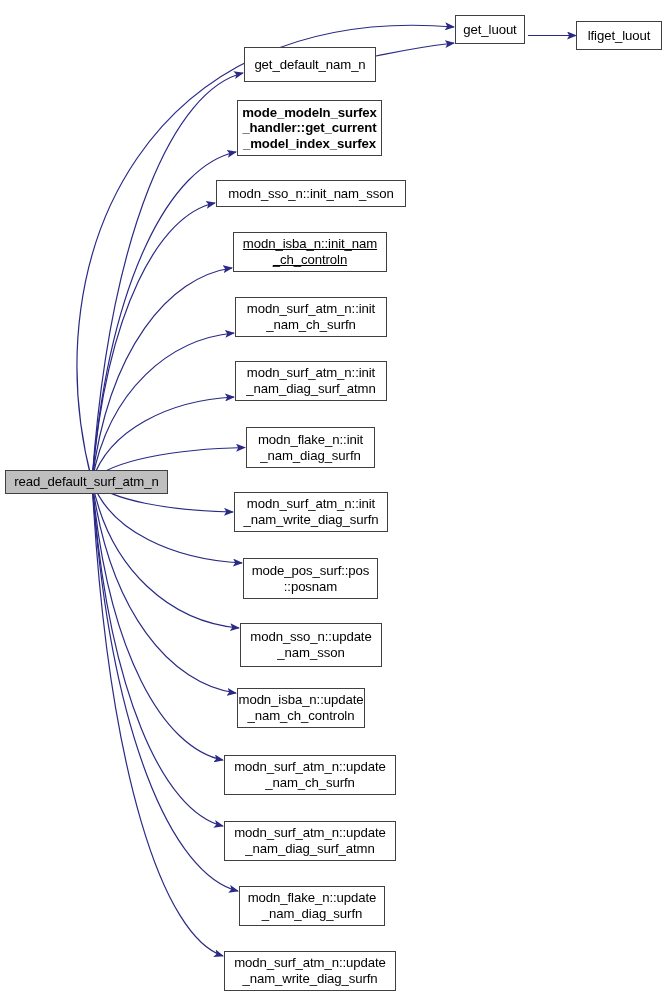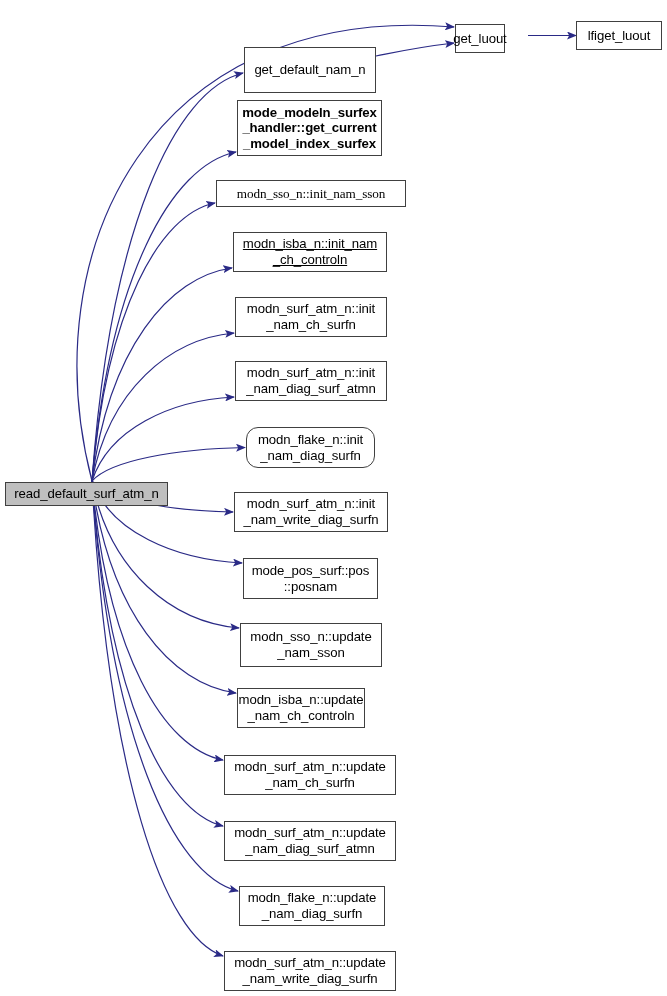--- a/index.html
+++ b/index.html
@@ -71,35 +71,35 @@
         <path d="M92,481 C107.72,653.98 164.05,748.8399999999999 223,760" marker-end="url(#ah)"></path>
         <path d="M92,481 C107.72,694.9 164.05,812.2 223,826" marker-end="url(#ah)"></path>
         <path d="M92,481 C109.52,735.2 172.3,874.5999999999999 238,891" marker-end="url(#ah)"></path>
         <path d="M92,481 C107.72,775.5 164.05,937 223,956" marker-end="url(#ah)"></path>
         <path d="M376,56 C406,50 419,47 454,43" marker-end="url(#ah)"></path>
         <path d="M528,35.5 L576,35.5" marker-end="url(#ah)"></path>
       </g>
   </svg>
 
   <div id="node-layer">
-      <div class="node current" style="left: 5px; top: 470px; width: 163px; height: 24px; margin-top: 12px;">read_default_surf_atm_n</div>
-      <div class="node" style="left: 455px; top: 24px; width: 50px; height: 29px;">get_luout</div>
+      <div class="node current" style="left: 5px; top: 470px; width: 163px; height: 24px;">read_default_surf_atm_n</div>
+      <div class="node" style="left: 455px; top: 15px; width: 70px; height: 29px;">get_luout</div>
       <div class="node" style="left: 576px; top: 21px; width: 86px; height: 29px;">lfiget_luout</div>
-      <div class="node" style="left: 244px; top: 47px; width: 132px; height: 46px;">get_default_nam_n</div>
+      <div class="node" style="left: 244px; top: 47px; width: 132px; height: 35px;">get_default_nam_n</div>
       <div class="node" style="left: 237px; top: 100px; width: 145px; height: 56px; font-weight: bold;">mode_modeln_surfex
 _handler::get_current
 _model_index_surfex</div>
-      <div class="node" style="left: 216px; top: 180px; width: 190px; height: 27px; font-family: Liberation Serif, serif;">modn_sso_n::init_nam_sson</div>
+      <div class="node" style="left: 216px; top: 180px; width: 190px; height: 27px;">modn_sso_n::init_nam_sson</div>
       <div class="node" style="left: 233px; top: 232px; width: 154px; height: 40px; text-decoration: underline;">modn_isba_n::init_nam
 _ch_controln</div>
       <div class="node" style="left: 235px; top: 297px; width: 152px; height: 40px;">modn_surf_atm_n::init
 _nam_ch_surfn</div>
       <div class="node" style="left: 235px; top: 361px; width: 152px; height: 40px;">modn_surf_atm_n::init
 _nam_diag_surf_atmn</div>
-      <div class="node" style="left: 246px; top: 427px; width: 129px; height: 41px; border-radius: 12px;">modn_flake_n::init
+      <div class="node" style="left: 246px; top: 427px; width: 129px; height: 41px;">modn_flake_n::init
 _nam_diag_surfn</div>
       <div class="node" style="left: 234px; top: 492px; width: 154px; height: 40px;">modn_surf_atm_n::init
 _nam_write_diag_surfn</div>
       <div class="node" style="left: 243px; top: 558px; width: 135px; height: 41px; text-align: center;">mode_pos_surf::pos
 ::posnam</div>
       <div class="node" style="left: 240px; top: 623px; width: 142px; height: 44px;">modn_sso_n::update
 _nam_sson</div>
       <div class="node" style="left: 237px; top: 688px; width: 128px; height: 40px;">modn_isba_n::update
 _nam_ch_controln</div>
       <div class="node" style="left: 224px; top: 755px; width: 172px; height: 40px;">modn_surf_atm_n::update

